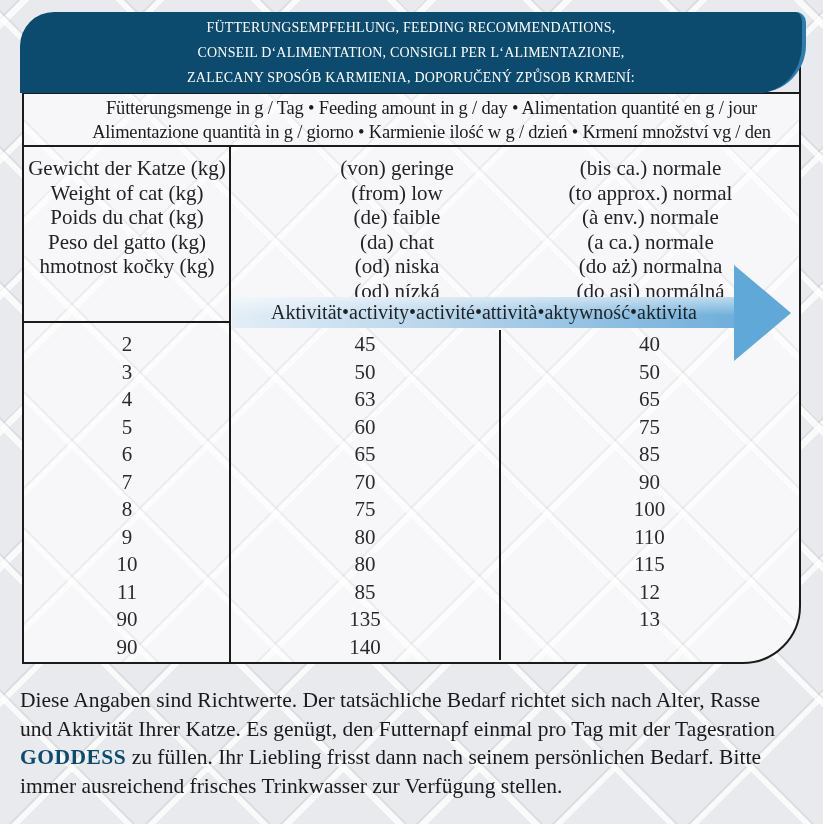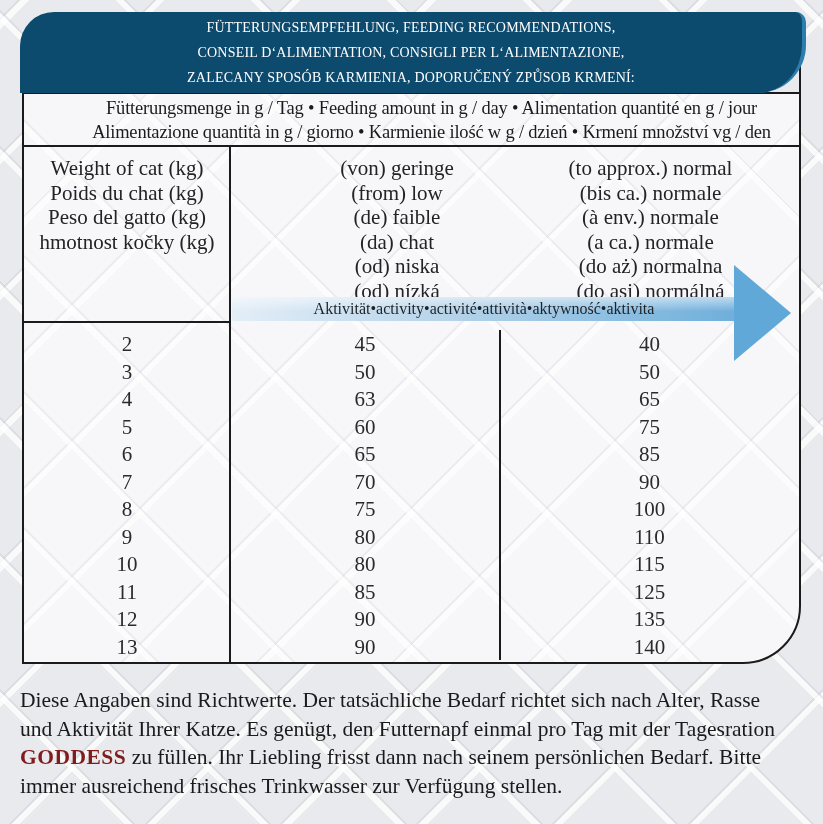--- a/index.html
+++ b/index.html
@@ -58,26 +58,26 @@
     top:156px; z-index:4; text-align:center; color:#232327;
     font-size:21px; line-height:24.6px;
   }
   .col-head div{white-space:nowrap;}
   .head-weight{ left:24px;  width:206px;}
   .head-low{    left:230px; width:270px;padding-left:32px;}
   .head-normal{ left:500px; width:301px;}
 
   
   .activity-band{
-    left:232px; top:297px; width:504px; height:24px; z-index:5;
+    left:232px; top:297px; width:504px; height:31px; z-index:5;
     background:
       linear-gradient(180deg, rgba(255,255,255,0.55), rgba(255,255,255,0) 60%),
       linear-gradient(90deg, #e3eef7 0%, #b3d2e9 45%, #6fafdb 100%);
     display:flex; align-items:center; justify-content:center;
-    color:#1e2226; font-size:16px; white-space:nowrap;
+    color:#1e2226; font-size:20px; white-space:nowrap;
   }
   .arrow-head{
     left:734px; top:265px; width:0; height:0; z-index:5;
     border-top:48px solid transparent;
     border-bottom:48px solid transparent;
     border-left:57px solid #5fa8d7;
   }
 
   
   .rows-grid{
@@ -88,56 +88,57 @@
     align-items:center;
   }
   .cell{ text-align:center; color:#2a2a2e; font-size:21px; line-height:1;}
 
   
   .footer-text{
     left:20px; top:686px; width:762px; z-index:2;
     color:#1a1a1d; font-size:21.5px; line-height:28.6px;
     text-align:left;
   }
-  .brand{ color:#7f1d1d; font-weight:bold; letter-spacing:0.5px;}
+  .brand{ color:#0c4a6e; font-weight:bold; letter-spacing:0.5px;}
 </style>
 </head>
 <body>
 
 <div class="abs edge-line"></div>
 
 <div class="abs table-box"></div>
 
 <div class="abs subtitle">
   <div>Fütterungsmenge in g / Tag • Feeding amount in g / day • Alimentation quantité en g / jour</div>
   <div>Alimentazione quantità in g / giorno • Karmienie ilość w g / dzień • Krmení množství vg / den</div>
 </div>
 <div class="abs hline-subtitle"></div>
 
 <div class="abs vline-col1"></div>
 <div class="abs hline-col1"></div>
 <div class="abs vline-col23"></div>
 
 <div class="abs col-head head-weight">
+  <div>Gewicht der Katze (kg)</div>
   <div>Weight of cat (kg)</div>
   <div>Poids du chat (kg)</div>
   <div>Peso del gatto (kg)</div>
   <div>hmotnost kočky (kg)</div>
 </div>
 <div class="abs col-head head-low">
   <div>(von) geringe</div>
   <div>(from) low</div>
   <div>(de) faible</div>
   <div>(da) chat</div>
   <div>(od) niska</div>
   <div>(od) nízká</div>
 </div>
 <div class="abs col-head head-normal">
+  <div>(bis ca.) normale</div>
   <div>(to approx.) normal</div>
-  <div>(bis ca.) normale</div>
   <div>(à env.) normale</div>
   <div>(a ca.) normale</div>
   <div>(do aż) normalna</div>
   <div>(do asi) normálná</div>
 </div>
 
 <div class="abs activity-band">
   <span>Aktivität•activity•activité•attività•aktywność•aktivita</span>
 </div>
 <div class="abs arrow-head"></div>
@@ -165,21 +166,20 @@
   <div class="cell">75</div>
   <div class="cell">100</div>
   <div class="cell">9</div>
   <div class="cell">80</div>
   <div class="cell">110</div>
   <div class="cell">10</div>
   <div class="cell">80</div>
   <div class="cell">115</div>
   <div class="cell">11</div>
   <div class="cell">85</div>
-  <div class="cell">125</div>
   <div class="cell">12</div>
   <div class="cell">90</div>
   <div class="cell">135</div>
   <div class="cell">13</div>
   <div class="cell">90</div>
   <div class="cell">140</div>
 </div>
 
 <div class="abs banner">
   <div>FÜTTERUNGSEMPFEHLUNG, FEEDING RECOMMENDATIONS,</div>

